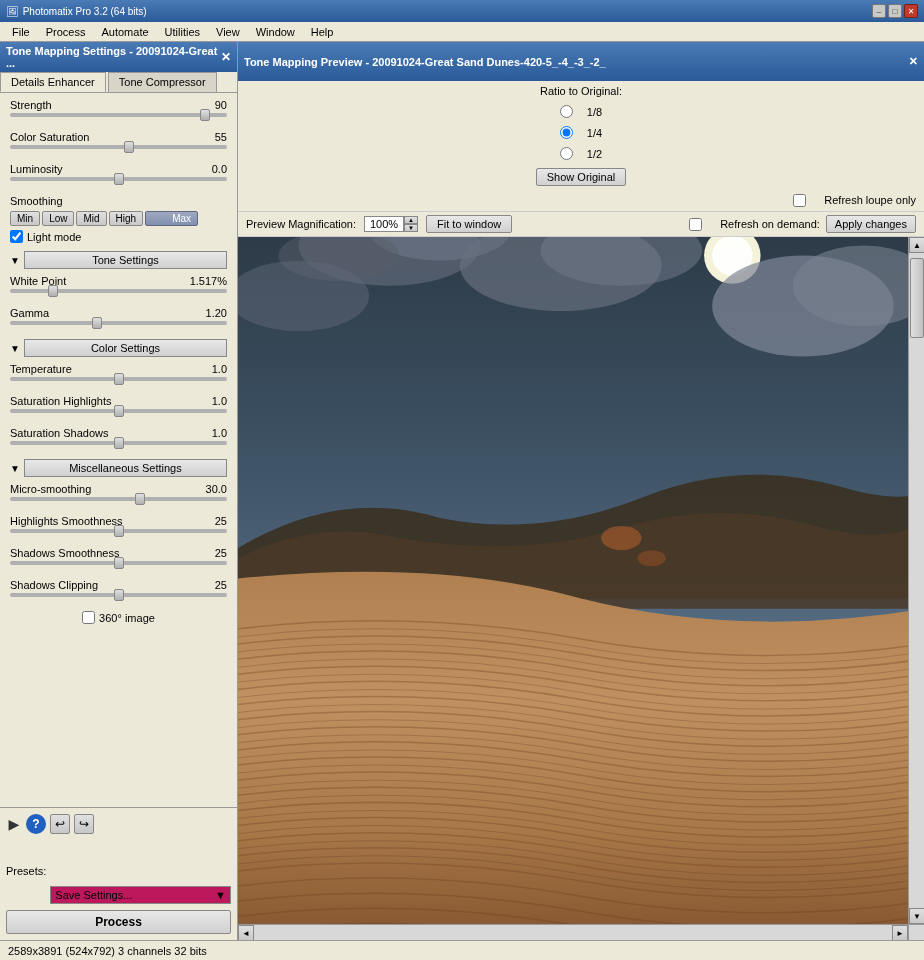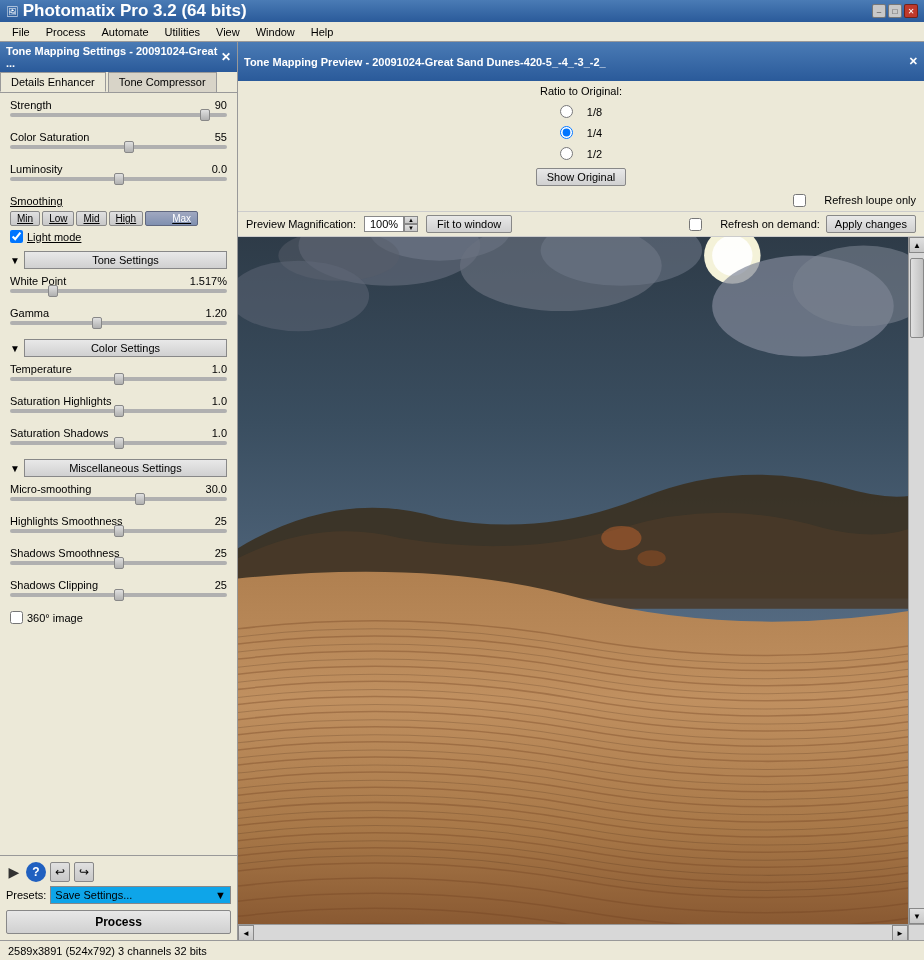--- a/index.html
+++ b/index.html
@@ -20,21 +20,21 @@
       color: white;
       height: 22px;
       display: flex;
       align-items: center;
       padding: 0 6px;
       justify-content: space-between;
       flex-shrink: 0;
     }
     .title-bar-left { display: flex; align-items: center; gap: 4px; }
     .title-bar-icon { font-size: 10px; }
-    .title-bar-text { font-size: 17px; font-weight: bold; }
+    .title-bar-text { font-size: 10px; font-weight: normal; }
     .title-bar-controls { display: flex; gap: 2px; }
     .title-btn {
       width: 14px; height: 14px;
       border-radius: 2px;
       border: 1px solid rgba(0,0,0,0.4);
       cursor: pointer;
       font-size: 8px;
       display: flex; align-items: center; justify-content: center;
       color: #333;
     }
@@ -144,21 +144,20 @@
       height: 12px;
       background: linear-gradient(to bottom, #e0e0e0, #b0b0b0);
       border: 1px solid #888;
       border-radius: 2px;
       cursor: pointer;
     }
 
     
     .smoothing-section {
       margin-bottom: 2px;
-      text-decoration: underline;
     }
     .smoothing-label { font-size: 11px; margin-bottom: 4px; }
     .smoothing-buttons { display: flex; gap: 2px; margin-bottom: 4px; }
     .smooth-btn {
       padding: 1px 6px;
       border: 1px solid #888;
       background: linear-gradient(to bottom, #e0e0e0, #c8c8c8);
       cursor: pointer;
       font-size: 10px;
       border-radius: 2px;
@@ -203,26 +202,27 @@
       align-items: center;
       gap: 4px;
       margin-bottom: 6px;
       margin-top: 4px;
     }
     .presets-label { font-size: 11px; }
     .presets-select {
       flex: 1;
       padding: 2px 4px;
       border: 1px solid #888;
-      background: #0ea5e9;
+      background: #be185d;
       font-size: 11px;
       display: flex;
       justify-content: space-between;
       align-items: center;
       cursor: pointer;
+      margin-top: 48px;
     }
     .process-btn {
       width: 100%;
       padding: 4px;
       background: linear-gradient(to bottom, #e8e8e8, #d0d0d0);
       border: 1px solid #888;
       font-size: 12px;
       font-weight: bold;
       cursor: pointer;
       border-radius: 2px;
@@ -589,21 +589,21 @@
       <div class="slider-row">
         <div class="slider-label">
           <span>Shadows Clipping</span>
           <span>25</span>
         </div>
         <div class="slider-track">
           <div class="slider-thumb" style="left: calc(50% - 5px)"></div>
         </div>
       </div>
 
-      <div class="light-mode" style="margin-top: 6px;">
+      <div class="light-mode" style="margin-top: 6px; justify-content: center;">
         <input type="checkbox" id="panorama" style="">
         <label for="panorama">360° image</label>
       </div>
 
     </div>
 
     <div class="bottom-controls">
       <div class="action-icons">
         <button class="play-btn">▶</button>
         <button class="help-btn">?</button>

